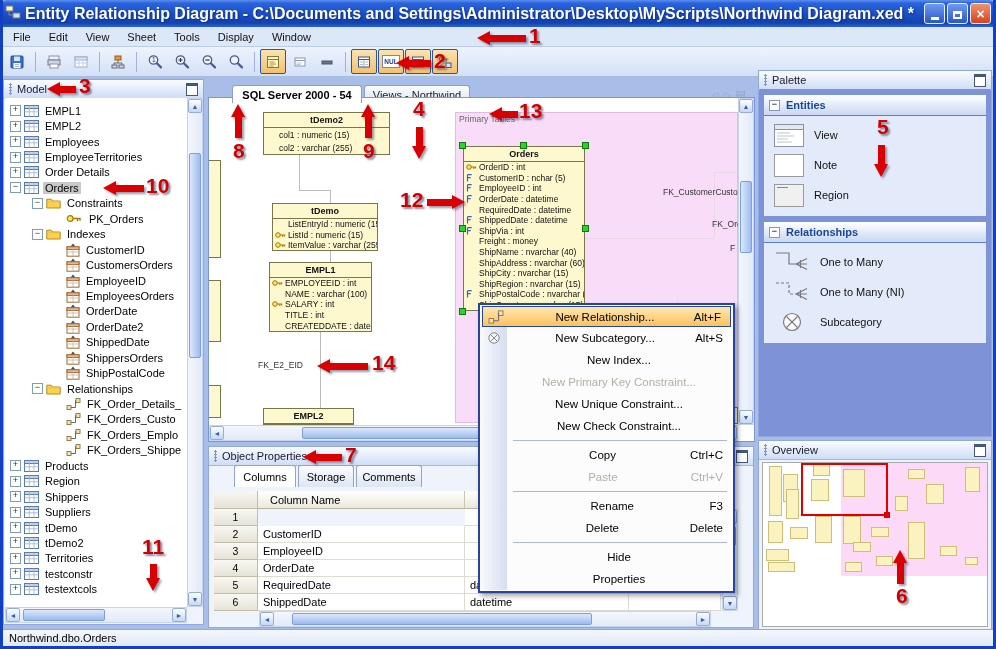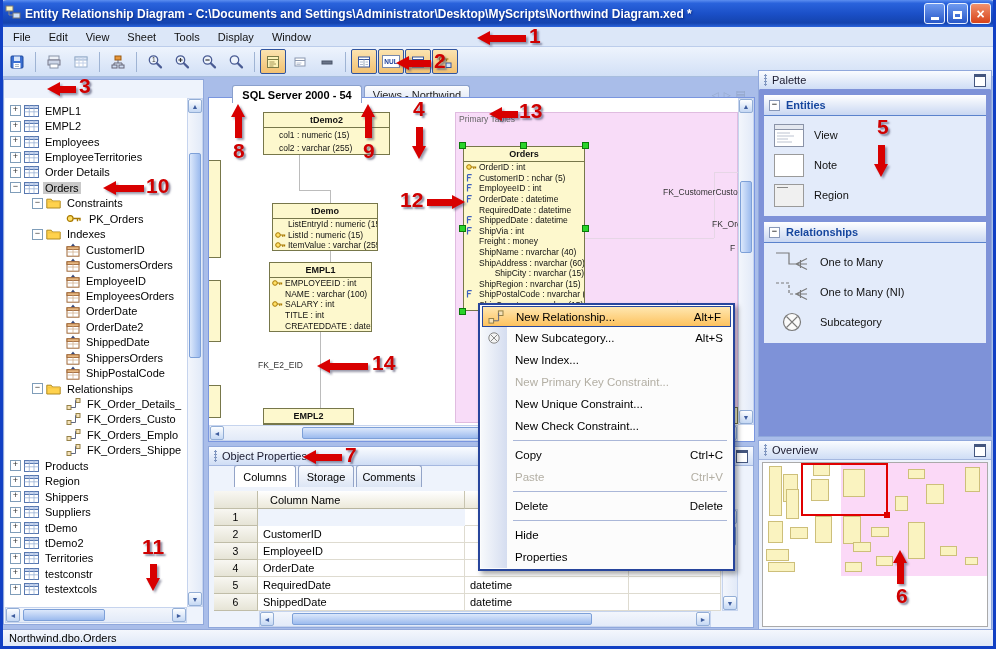--- a/index.html
+++ b/index.html
@@ -4,21 +4,21 @@
 <style>
   html,body{margin:0;padding:0;background:#555;}
   .app{position:relative;width:996px;height:649px;overflow:hidden;background:#a9bde9;
        font-family:"Liberation Sans",sans-serif;-webkit-font-smoothing:antialiased;}
   .frameborder{position:absolute;inset:0;border:3px solid #1140c4;border-top:none;pointer-events:none;z-index:90;}
 
   
   .titlebar{position:absolute;left:0;top:0;width:996px;height:27px;box-sizing:border-box;
     background:linear-gradient(180deg,#5c8ef0 0%,#2a63dc 12%,#1b50c8 50%,#1443ae 85%,#2a63dc 100%);
     border-radius:7px 7px 0 0;display:flex;align-items:center;padding-left:5px;gap:4px;}
-  .title{color:#fff;font-weight:bold;font-size:12px;text-shadow:1px 1px 2px #0a2a80;white-space:nowrap;overflow:hidden;flex:1;}
+  .title{color:#fff;font-weight:bold;font-size:16px;text-shadow:1px 1px 2px #0a2a80;white-space:nowrap;overflow:hidden;flex:1;}
   .winbtns{display:flex;gap:2px;margin-right:5px;}
   .wbtn{width:21px;height:21px;border-radius:3px;border:1px solid #e8f0ff;display:flex;align-items:flex-end;justify-content:center;box-sizing:border-box;}
   .wbtn.min,.wbtn.max{background:linear-gradient(#6f9af0,#2858c8);}
   .wbtn.close{background:linear-gradient(#f0926f,#d8431a);align-items:center;color:#fff;font-weight:bold;font-size:14px;line-height:1;}
   .minbar{width:8px;height:3px;background:#fff;margin-bottom:3px;}
   .maxbox{width:9px;height:8px;border:2px solid #fff;border-top-width:3px;box-sizing:border-box;margin-bottom:4px;}
 
   
   .menubar{position:absolute;left:0;top:27px;width:996px;height:20px;background:#dce7f8;border-bottom:1px solid #bccdeb;
     display:flex;align-items:center;padding-left:4px;box-sizing:border-box;font-size:11px;color:#111;}
@@ -104,21 +104,21 @@
   .minimap{position:absolute;left:3px;top:21px;width:226px;height:165px;background:#fff;border:1px solid #aaa;overflow:hidden;box-sizing:border-box;}
   .mm-pink{position:absolute;background:#fbd9f7;z-index:1;}
   .mm-rect{position:absolute;background:#faf3c0;border:1px solid #cdbf7a;z-index:2;box-sizing:border-box;}
   .mm-view{position:absolute;border:2px solid #e00000;z-index:3;box-sizing:border-box;}
   .mm-handle{position:absolute;width:6px;height:6px;background:#e00000;right:-4px;bottom:-4px;}
 
   
   .ctxmenu{position:absolute;left:478px;top:303px;width:257px;background:#fcfcfc;border:2px solid #27459c;
     box-shadow:3px 3px 5px rgba(0,0,0,.35);z-index:50;padding:1px 1px;box-sizing:border-box;font-size:11.5px;color:#000;}
   .ctxmenu .gutter{position:absolute;left:1px;top:1px;bottom:1px;width:26px;background:linear-gradient(90deg,#f7f9fc,#d5ddf0);}
-  .mrow{position:relative;height:22px;display:flex;align-items:center;padding-left:34px;padding-right:9px;}
+  .mrow{position:relative;height:22px;display:flex;align-items:center;padding-left:34px;padding-right:9px;text-align:center;}
   .mlabel{flex:1;white-space:nowrap;}
   .mrow.dis{color:#b3afa4;}
   .mrow.hl{background:linear-gradient(#ffe7b0,#fdc25e);border:1px solid #26479e;height:21px;box-sizing:border-box;margin:0 1px;padding-left:33px;}
   .msep{height:1px;background:#aab7d8;margin:3px 5px 3px 32px;}
   .micon{position:absolute;left:5px;top:50%;transform:translateY(-50%);display:inline-flex;}
 
   
   .statusbar{position:absolute;left:3px;top:629px;width:990px;height:17px;background:linear-gradient(#f4f7fd,#dfe8f7);
     border-top:1px solid #93a8d8;font-size:11px;display:flex;align-items:center;padding-left:6px;box-sizing:border-box;color:#000;}
 
@@ -270,20 +270,25 @@
       <div class="tbtn pressed">
         <svg width="16" height="16">
           <circle cx="5" cy="5" r="2.6" fill="#ffe066" stroke="#a87800"></circle>
           <path d="M7.4 5 h4 M9.5 5 v2.2" stroke="#a87800" stroke-width="1.2"></path>
           <rect x="9" y="9" width="5" height="4.5" fill="#d8e4f8" stroke="#35549c"></rect>
         </svg>
       </div>
     </div>
 
   <div class="panel model">
+    <div class="phead">
+      <span class="grip"></span>
+      <span>Model</span>
+      <span class="floatico"></span>
+    </div>
     <div class="treebody" id="tree">
         <div class="trow lvl0">
           <span class="expander">+</span>
           <span class="ticon">
             <svg width="15" height="12">
               <rect x="0.5" y="0.5" width="14" height="11" fill="#fff" stroke="#5878b0"></rect>
               <rect x="0.5" y="0.5" width="14" height="3" fill="#c6d4ee" stroke="#5878b0"></rect>
               <path d="M0.5 6.8 h14 M5.3 0.5 v11 M10 0.5 v11" stroke="#9ab3d6" stroke-width="0.8"></path>
             </svg>
           </span>
@@ -797,21 +802,21 @@
           </div>
           <div class="erow" style="height: 10.6px;">
             <span>Freight : money</span>
           </div>
           <div class="erow" style="height: 10.6px;">
             <span>ShipName : nvarchar (40)</span>
           </div>
           <div class="erow" style="height: 10.6px;">
             <span>ShipAddress : nvarchar (60)</span>
           </div>
-          <div class="erow" style="height: 10.6px; justify-content: flex-end;">
+          <div class="erow" style="height: 10.6px;">
             <span>ShipCity : nvarchar (15)</span>
           </div>
           <div class="erow" style="height: 10.6px;">
             <span>ShipRegion : nvarchar (15)</span>
           </div>
           <div class="erow" style="height: 10.6px;">
             <span class="ricon">
               <svg width="7" height="9">
                 <path d="M1.5 1.2 v6.8 M1.5 1.2 h4.2 M1.5 4.2 h3.2" stroke="#3c5fc0" stroke-width="1.2" fill="none"></path>
               </svg>
@@ -1055,20 +1060,24 @@
       <div class="mrow">
         <span class="mlabel">Copy</span>
         <span class="mshort">Ctrl+C</span>
       </div>
       <div class="mrow dis">
         <span class="mlabel">Paste</span>
         <span class="mshort">Ctrl+V</span>
       </div>
       <div class="msep"></div>
       <div class="mrow">
+        <span class="mlabel">Rename</span>
+        <span class="mshort">F3</span>
+      </div>
+      <div class="mrow">
         <span class="mlabel">Delete</span>
         <span class="mshort">Delete</span>
       </div>
       <div class="msep"></div>
       <div class="mrow">
         <span class="mlabel">Hide</span>
       </div>
       <div class="mrow">
         <span class="mlabel">Properties</span>
       </div>

